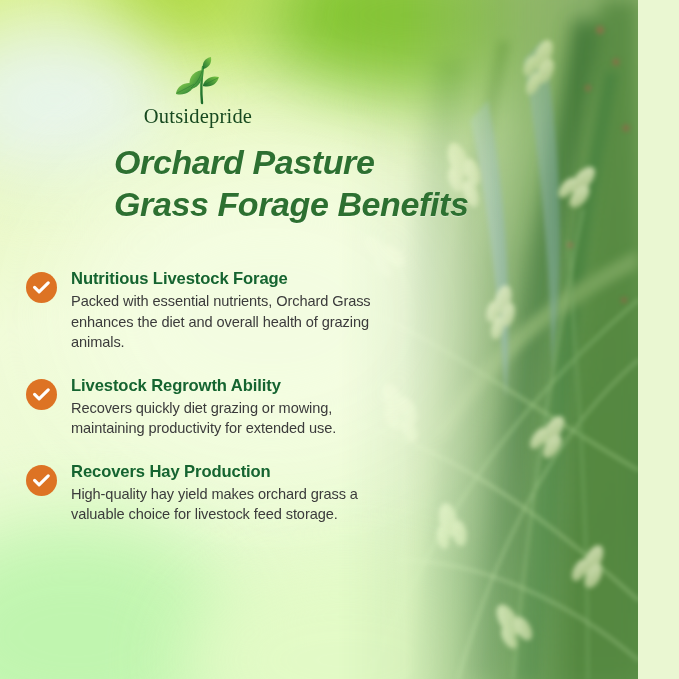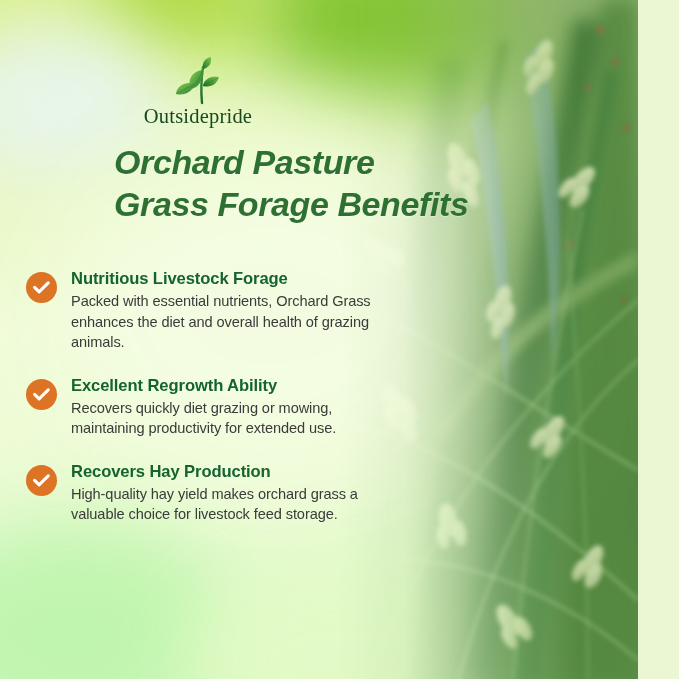--- a/index.html
+++ b/index.html
@@ -339,21 +339,21 @@
       <div class="b-head">Nutritious Livestock Forage</div>
       <div class="b-body">Packed with essential nutrients, Orchard Grass enhances the diet and overall health of grazing animals.</div>
     </div>
 
     <div class="benefit">
       <span class="check">
         <svg width="17" height="13" viewBox="0 0 17 13">
           <path d="M1.6 6.3 L6.1 10.8 L15.2 1.8" stroke="#ffffff" stroke-width="3.1" fill="none" stroke-linecap="round" stroke-linejoin="round"></path>
         </svg>
       </span>
-      <div class="b-head">Excellent Regrowth Ability</div>
+      <div class="b-head">Livestock Regrowth Ability</div>
       <div class="b-body">Recovers quickly diet grazing or mowing, maintaining productivity for extended use.</div>
     </div>
 
     <div class="benefit">
       <span class="check">
         <svg width="17" height="13" viewBox="0 0 17 13">
           <path d="M1.6 6.3 L6.1 10.8 L15.2 1.8" stroke="#ffffff" stroke-width="3.1" fill="none" stroke-linecap="round" stroke-linejoin="round"></path>
         </svg>
       </span>
       <div class="b-head">Recovers Hay Production</div>

